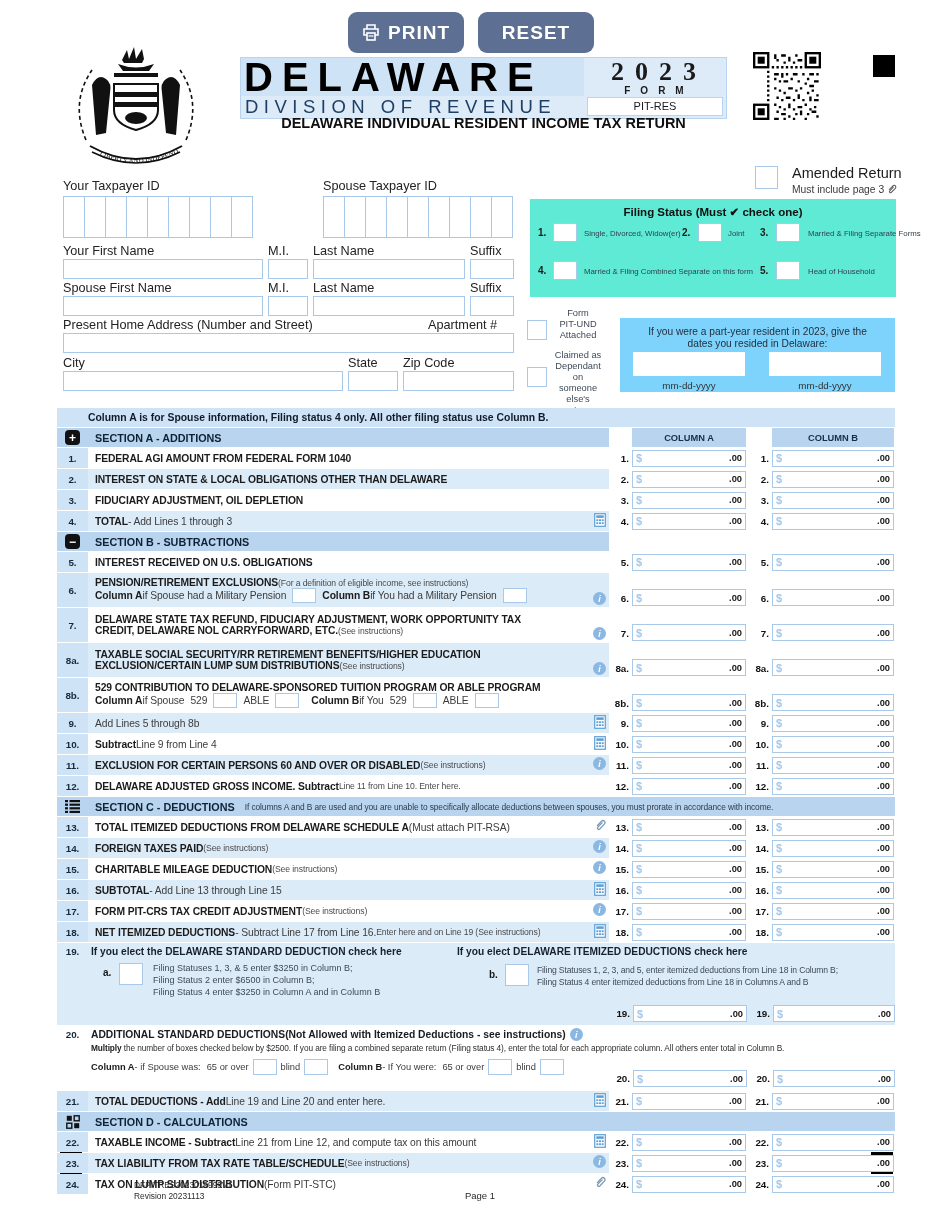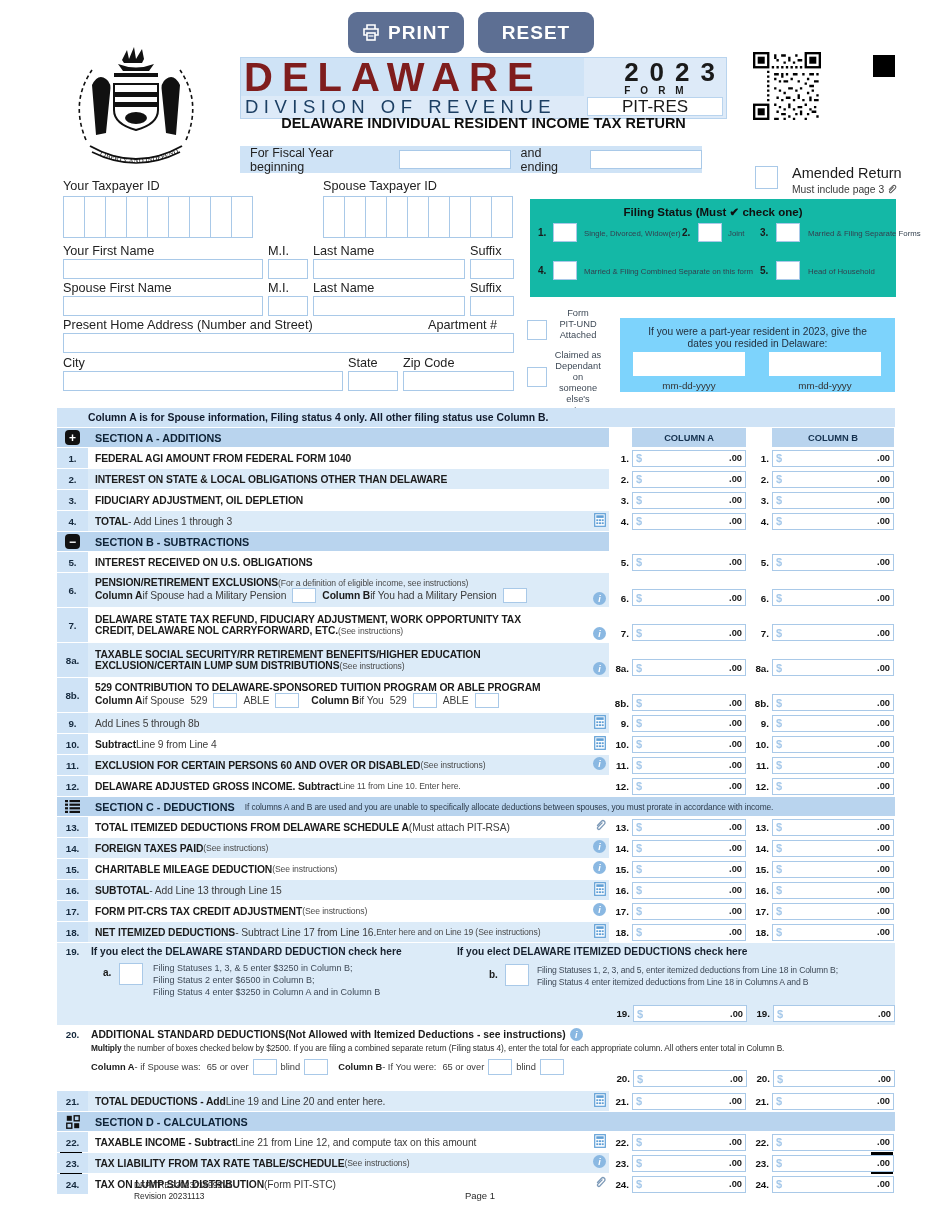--- a/index.html
+++ b/index.html
@@ -12,48 +12,48 @@
          color:#fff; font-weight:bold; font-size:19px; letter-spacing:1px; display:flex; align-items:center;
          justify-content:center; gap:8px; cursor:pointer; font-family:inherit; }
   .btn-print { left:348px; width:116px; }
   .btn-reset { left:478px; width:116px; }
 
   
   .title-wrap { position:absolute; left:240px; top:57px; width:487px; border:1px solid #b9d4ee; }
   .title-grid { display:flex; }
   .t-left { width:343px; }
   .t-del { background:#cfe3f6; font-size:40px; font-weight:800; letter-spacing:9px; line-height:38px; height:38px;
-           padding-left:3px; color:#7f1d1d; white-space:nowrap; overflow:hidden; }
+           padding-left:3px; color:#000000; white-space:nowrap; overflow:hidden; }
   .t-div { background:#ddeaf8; color:#1c3f63; font-size:18.5px; letter-spacing:5.5px; line-height:22px; height:22px;
            padding-left:4px; white-space:nowrap; overflow:hidden; }
   .t-right { width:142px; background:#ddeaf8; display:flex; flex-direction:column; }
-  .t-year { font-size:26px; font-weight:bold; letter-spacing:11px; text-align:right; line-height:28px; padding-left:3px; white-space:nowrap; }
+  .t-year { font-size:26px; font-weight:bold; letter-spacing:11px; text-align:left; line-height:28px; padding-left:27px; white-space:nowrap;font-family:Liberation Serif, serif; }
   .t-form { font-size:10px; font-weight:bold; letter-spacing:10px; text-align:center; line-height:10px; padding-left:8px; white-space:nowrap; }
-  .t-code { background:#fff; border:1px solid #b9d4ee; margin:1px 3px 2px; font-size:17px; text-align:center; line-height:17px; }
+  .t-code { background:#fff; border:1px solid #b9d4ee; margin:1px 3px 2px; font-size:11px; text-align:center; line-height:17px; }
 
   .form-title { position:absolute; left:240px; top:115px; width:487px; text-align:center; font-weight:bold; font-size:14.5px; color:#101010; }
 
   .fiscal { position:absolute; left:240px; top:146px; width:462px; height:27px; background:#cfe3f6; display:flex; align-items:center; }
   .fiscal .lab { font-size:12.5px; color:#222; margin-left:10px; }
   .inp { background:#fff; border:1px solid #a9c9e8; }
   .fiscal .inp { width:112px; height:19px; margin-left:8px; }
 
   .flabel { position:absolute; font-size:12.7px; color:#222; white-space:nowrap; }
   .field { position:absolute; background:#fff; border:1px solid #a9c9e8; height:20px; }
 
   .checkbox { position:absolute; background:#fff; border:1px solid #a9c9e8; }
 
   .amended-label { position:absolute; left:792px; top:165px; font-size:14.5px; color:#1c1c1c; }
   .amended-note { position:absolute; left:792px; top:184px; font-size:10.3px; color:#3a3a3a; display:flex; align-items:center; gap:2px; }
 
   .idrow { position:absolute; display:flex; }
   .idcell { width:22px; height:42px; background:#fff; border:1px solid #a9c9e8; margin-right:-1px; }
 
   
-  .fpanel { position:absolute; left:530px; top:199px; width:366px; height:98px; background:#14b8a6; }
+  .fpanel { position:absolute; left:530px; top:199px; width:366px; height:98px; background:#5eead4; }
   .fpanel .ftitle { position:absolute; top:6px; left:0; width:100%; text-align:center; font-weight:bold; font-size:11.5px; color:#101010; }
   .fpanel .fnum { position:absolute; font-weight:bold; font-size:10px; }
   .fpanel .fcb  { position:absolute; width:24px; height:19px; background:#fff; border:1px solid #a9c9e8; }
   .fpanel .flab { position:absolute; font-size:7.8px; color:#33404f; white-space:nowrap; }
 
   .stack-label { position:absolute; font-size:9.3px; color:#3f4a57; line-height:11px; }
 
   .pypanel { position:absolute; left:620px; top:318px; width:275px; height:74px; background:#7dd3fc; }
   .pypanel .pytext { position:absolute; top:8px; left:0; width:100%; text-align:center; font-size:10.2px; color:#24303e; line-height:12px; }
   .pypanel .pyinp { position:absolute; top:34px; width:112px; height:24px; background:#fff; }
@@ -208,26 +208,20 @@
           <path d="M2 24h3v3h-3z"></path>
         <path d="M8 6h1v1H8zM10 6h1v1h-1zM12 6h1v1h-1zM14 6h1v1h-1zM16 6h1v1h-1zM18 6h1v1h-1zM20 6h1v1h-1zM6 8h1v1H6zM6 10h1v1H6zM6 12h1v1H6zM6 14h1v1H6zM6 16h1v1H6zM6 18h1v1H6zM6 20h1v1H6z"></path>
         <path d="M9 1h1v2H9zM12 1h2v1h-2zM15 2h1v2h-1zM18 1h1v1h-1zM19 3h2v1h-2zM10 3h1v1h-1zM13 4h1v1h-1zM17 4h1v1h-1z"></path>
         <path d="M9 9h2v1H9zM12 9h1v2h-1zM14 9h1v1h-1zM17 9h2v1h-2zM21 9h1v1h-1zM24 9h2v1h-2zM27 9h1v1h-1zM9 11h1v1H9zM11 12h1v1h-1zM13 12h2v1h-2zM16 11h1v1h-1zM19 12h1v1h-1zM23 11h1v1h-1zM26 12h2v1h-2zM22 13h1v1h-1zM24 14h2v1h-2z"></path>
         <path d="M9 15h1v1H9zM11 16h1v1h-1zM13 17h1v1h-1zM15 15h2v1h-2zM18 16h1v1h-1zM20 15h1v1h-1zM23 17h1v1h-1zM25 16h1v1h-1zM27 18h1v1h-1zM10 19h1v1h-1zM12 20h1v1h-1zM14 19h2v1h-2zM17 20h1v1h-1zM19 18h1v2h-1zM21 20h1v1h-1zM24 19h1v2h-1zM26 20h2v1h-2z"></path>
         <path d="M9 22h1v1H9zM11 23h1v1h-1zM13 24h1v1h-1zM15 22h1v2h-1zM17 24h1v1h-1zM19 23h2v1h-2zM22 22h1v1h-1zM24 24h1v1h-1zM26 23h1v1h-1zM10 25h1v1h-1zM12 26h2v1h-2zM15 27h1v1h-1zM18 26h1v1h-1zM20 25h1v2h-1zM23 26h1v1h-1zM25 25h2v1h-2zM27 27h1v1h-1zM9 28h2v1H9zM13 28h1v1h-1zM17 28h1v1h-1zM22 28h1v1h-1z"></path>
       </g>
     </svg>
   </div>
 
-  <div class="fiscal">
-    <span class="lab">For Fiscal Year beginning</span>
-    <div class="inp"></div>
-    <span class="lab">and ending</span>
-    <div class="inp"></div>
-  </div>
 
   <div class="checkbox" style="left:755px; top:166px; width:23px; height:23px;"></div>
   <div class="amended-label">Amended Return</div>
   <div class="amended-note">
     <span>Must include page 3</span>
     <span style="display:flex;">
         <svg width="11" height="11" viewBox="0 0 12 12">
           <path d="M3.5 6 L7.5 2 a1.9 1.9 0 0 1 2.7 2.7 L5.8 9.1 a1.2 1.2 0 0 1-1.7-1.7 L8 3.5" fill="none" stroke="#555" stroke-width="1.1" stroke-linecap="round"></path>
         </svg>
       </span>

